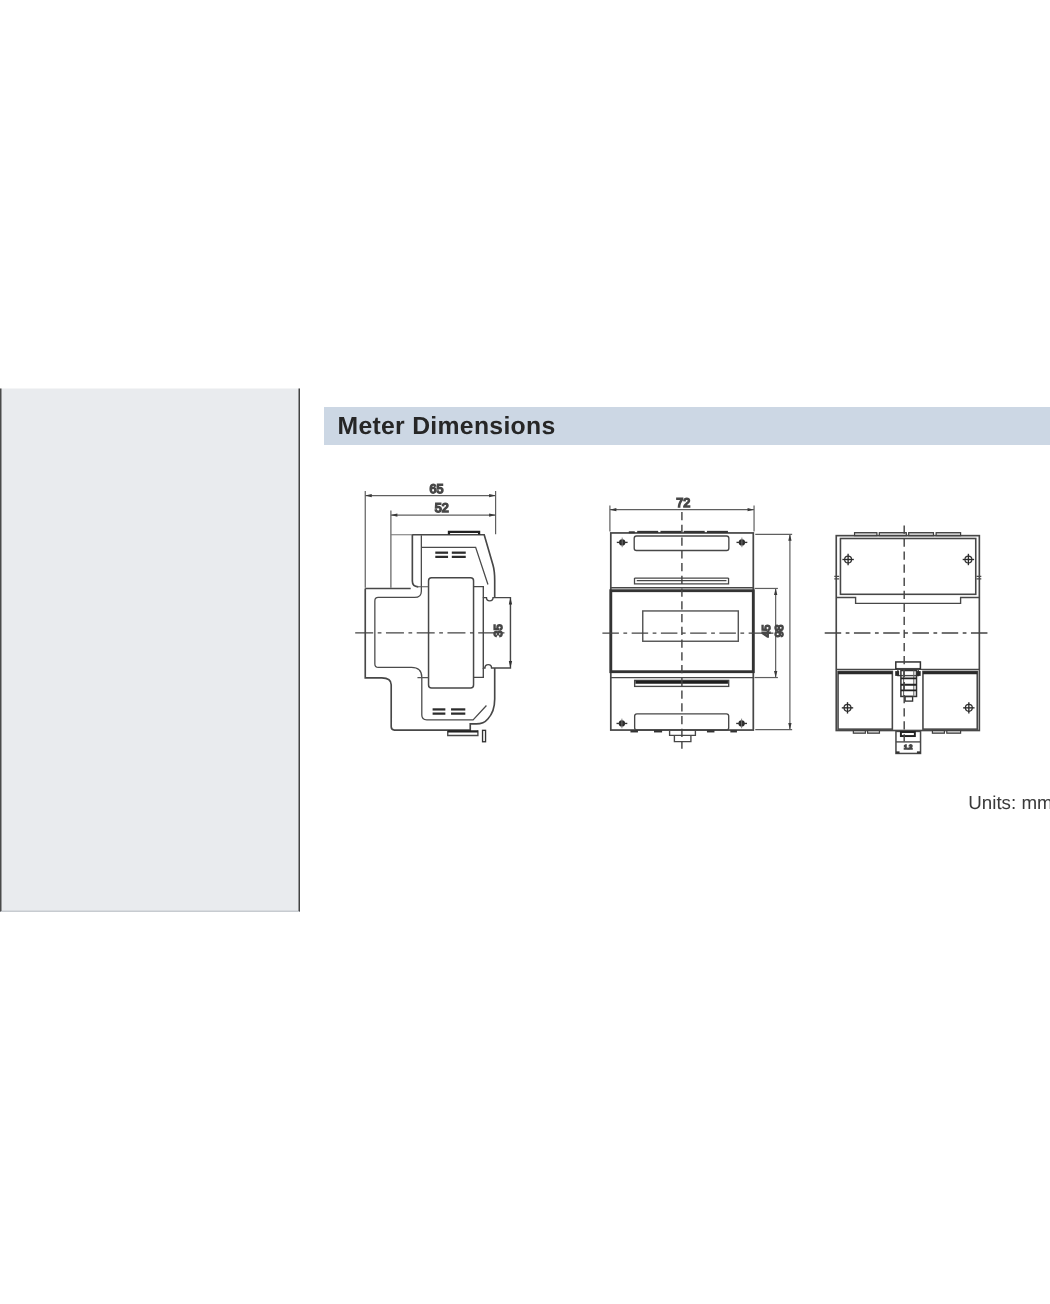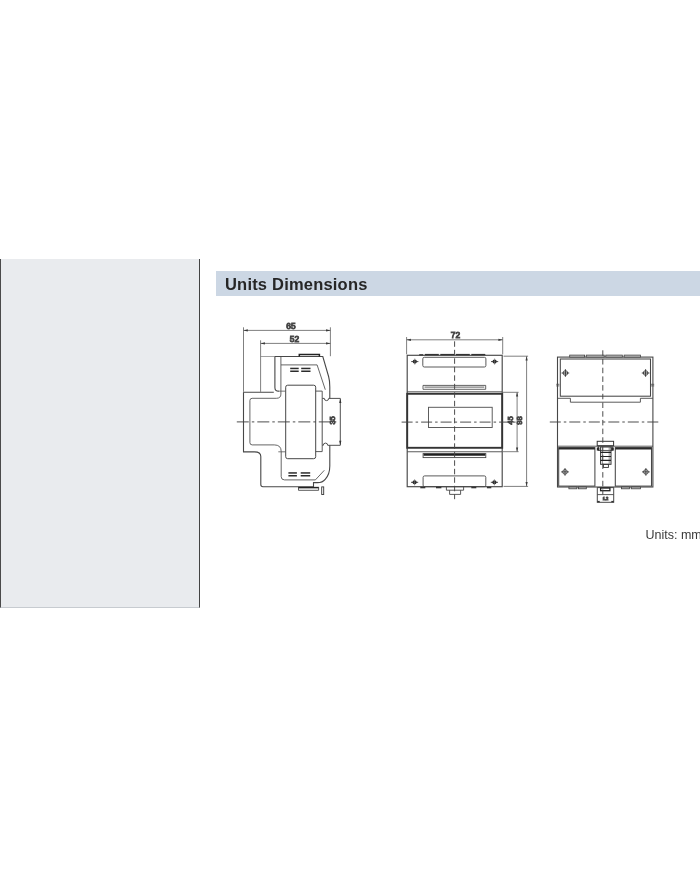--- a/index.html
+++ b/index.html
@@ -10,21 +10,21 @@
   .hdr span{position:absolute;left:9px;top:4px;font-size:16.5px;font-weight:bold;color:#262626;letter-spacing:0.2px;}
   svg{position:absolute;left:0;top:0;transform:translateZ(0);}
   text{font-family:"Liberation Sans",sans-serif;fill:#3a3a3a;}
 </style>
 </head>
 <body>
 
 <div class="panel"></div>
 
 <div class="hdr">
-    <span>Units Dimensions</span>
+    <span>Meter Dimensions</span>
   </div>
 <svg width="700" height="869" viewBox="0 0 700 869">
 <defs>
 <marker id="ah" viewBox="0 0 10 10" refX="9.4" refY="5" markerWidth="6" markerHeight="6" orient="auto-start-reverse">
   <path d="M0.4,2.7 L9.6,5 L0.4,7.3 Z" fill="#3a3a3a"></path>
 </marker>
 </defs>
 <g fill="none" stroke="#474747" stroke-width="1">
 
 <g stroke="#5f5f5f" stroke-width="0.8">

